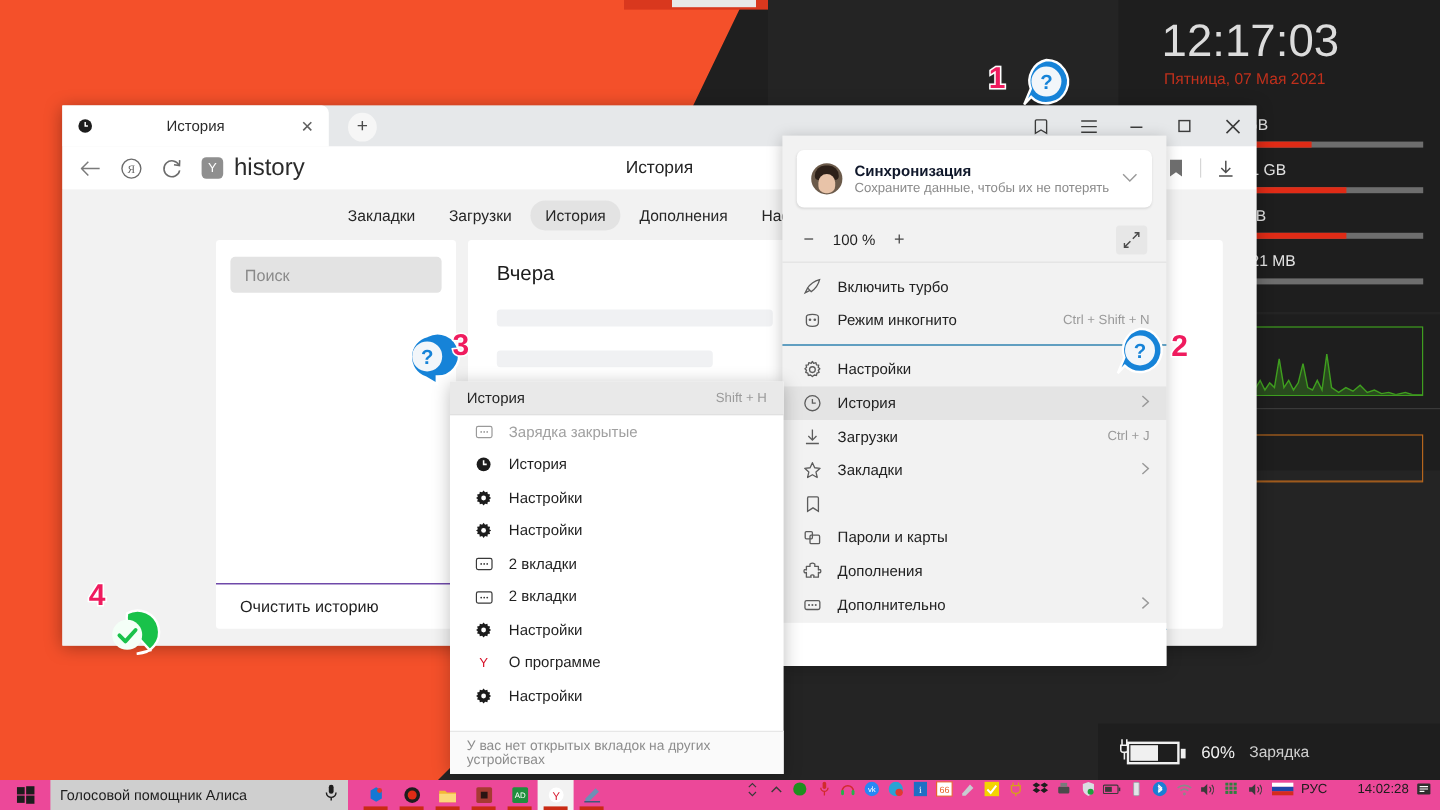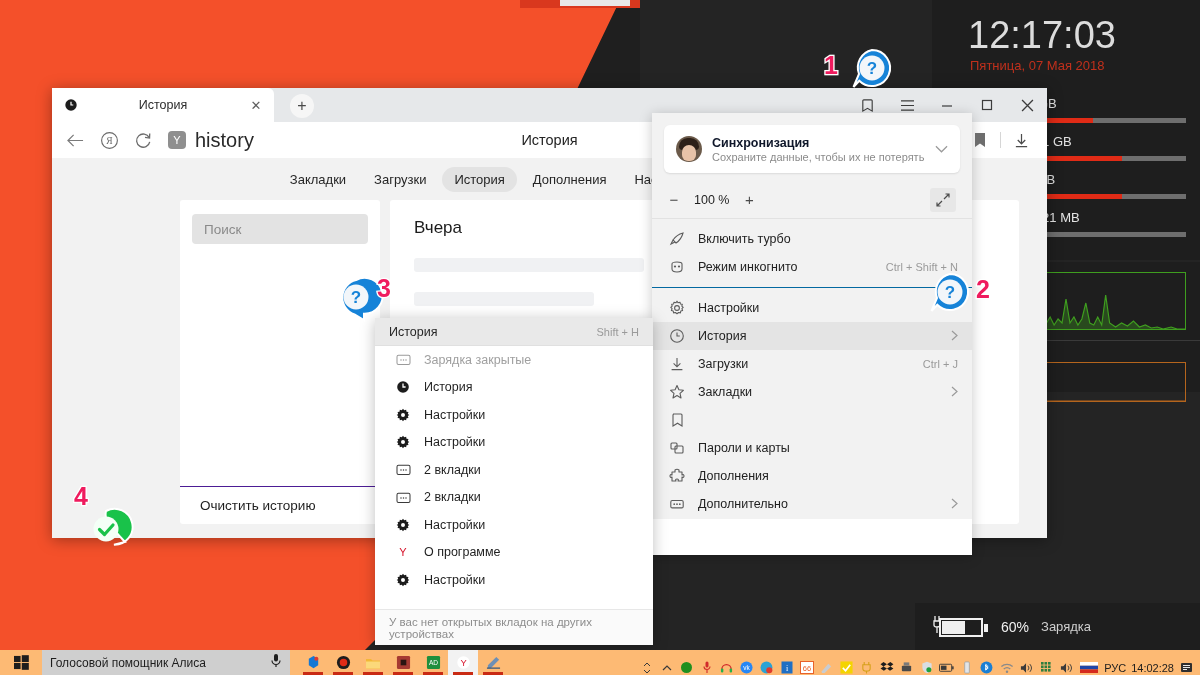--- a/index.html
+++ b/index.html
@@ -145,49 +145,49 @@
                   border-top:1px solid #e7e7e7; display:flex; align-items:center;
                   padding-left:14px; font-size:11.5px; color:#8d8d8d; background:#fafafa; }
 
   
   .callout { position:absolute; width:44px; height:44px; }
   .callout svg { width:100%; height:100%; overflow:visible; }
   .cnum { position:absolute; font-size:25px; font-weight:bold; color:#ef1b5e;
           -webkit-text-stroke:2.5px #fff; paint-order:stroke; text-shadow:0 0 2px #fff; }
 
   
-  #taskbar { position:absolute; left:0; right:0; bottom:0; height:25px; background:#fdba74;
-             display:flex; align-items:flex-end; }
+  #taskbar { position:absolute; left:0; right:0; bottom:0; height:25px; background:#ec4899;
+             display:flex; align-items:flex-start; }
   #start-btn { width:42px; height:25px; display:flex; align-items:center; justify-content:center; }
   #alice-box { width:248px; height:25px; background:#cfcfcf; display:flex; align-items:center;
                padding:0 8px; gap:6px; }
   #alice-text { font-size:12px; color:#1d1d1d; flex:1; }
   #pinned { display:flex; align-items:center; gap:0px; margin-left:8px; }
   .tk { width:30px; height:25px; position:relative; display:flex; align-items:center; justify-content:center; }
   .tk .und { position:absolute; left:5px; right:5px; bottom:0; height:3px; background:#c92b14; }
   #tray { margin-left:auto; display:flex; align-items:center; gap:5px; padding-right:6px; }
   .tri { width:15px; height:15px; display:flex; align-items:center; justify-content:center; }
   #tray-lang { font-size:11px; color:#1d1d1d; }
-  #tray-time { font-size:11px; color:#1d1d1d; }
+  #tray-time { font-size:11px; color:#1d1d1d;margin-left:20px; }
   .dot { width:11px; height:11px; border-radius:50%; }
 </style>
 </head>
 <body>
 
 <div id="desktop">
   <div class="wp-dark-right"></div>
   <div class="wp-orange-left"></div>
   <div class="wp-dark-bottom"></div>
   <div class="wp-red-strip"></div>
   <div class="wp-white-strip"></div>
 </div>
 
 <div id="clock-gadget">
   <div id="clock-time">12:17:03</div>
-  <div id="clock-date">Пятница, 07 Мая 2018</div>
+  <div id="clock-date">Пятница, 07 Мая 2021</div>
 </div>
 
 <div id="disk-gadget">
   <div class="disk-row">
     <div class="disk-label">...бодно из 118 GB</div>
     <div class="disk-bar">
         <i style="width:62%"></i>
       </div>
   </div>
   <div class="disk-row">

